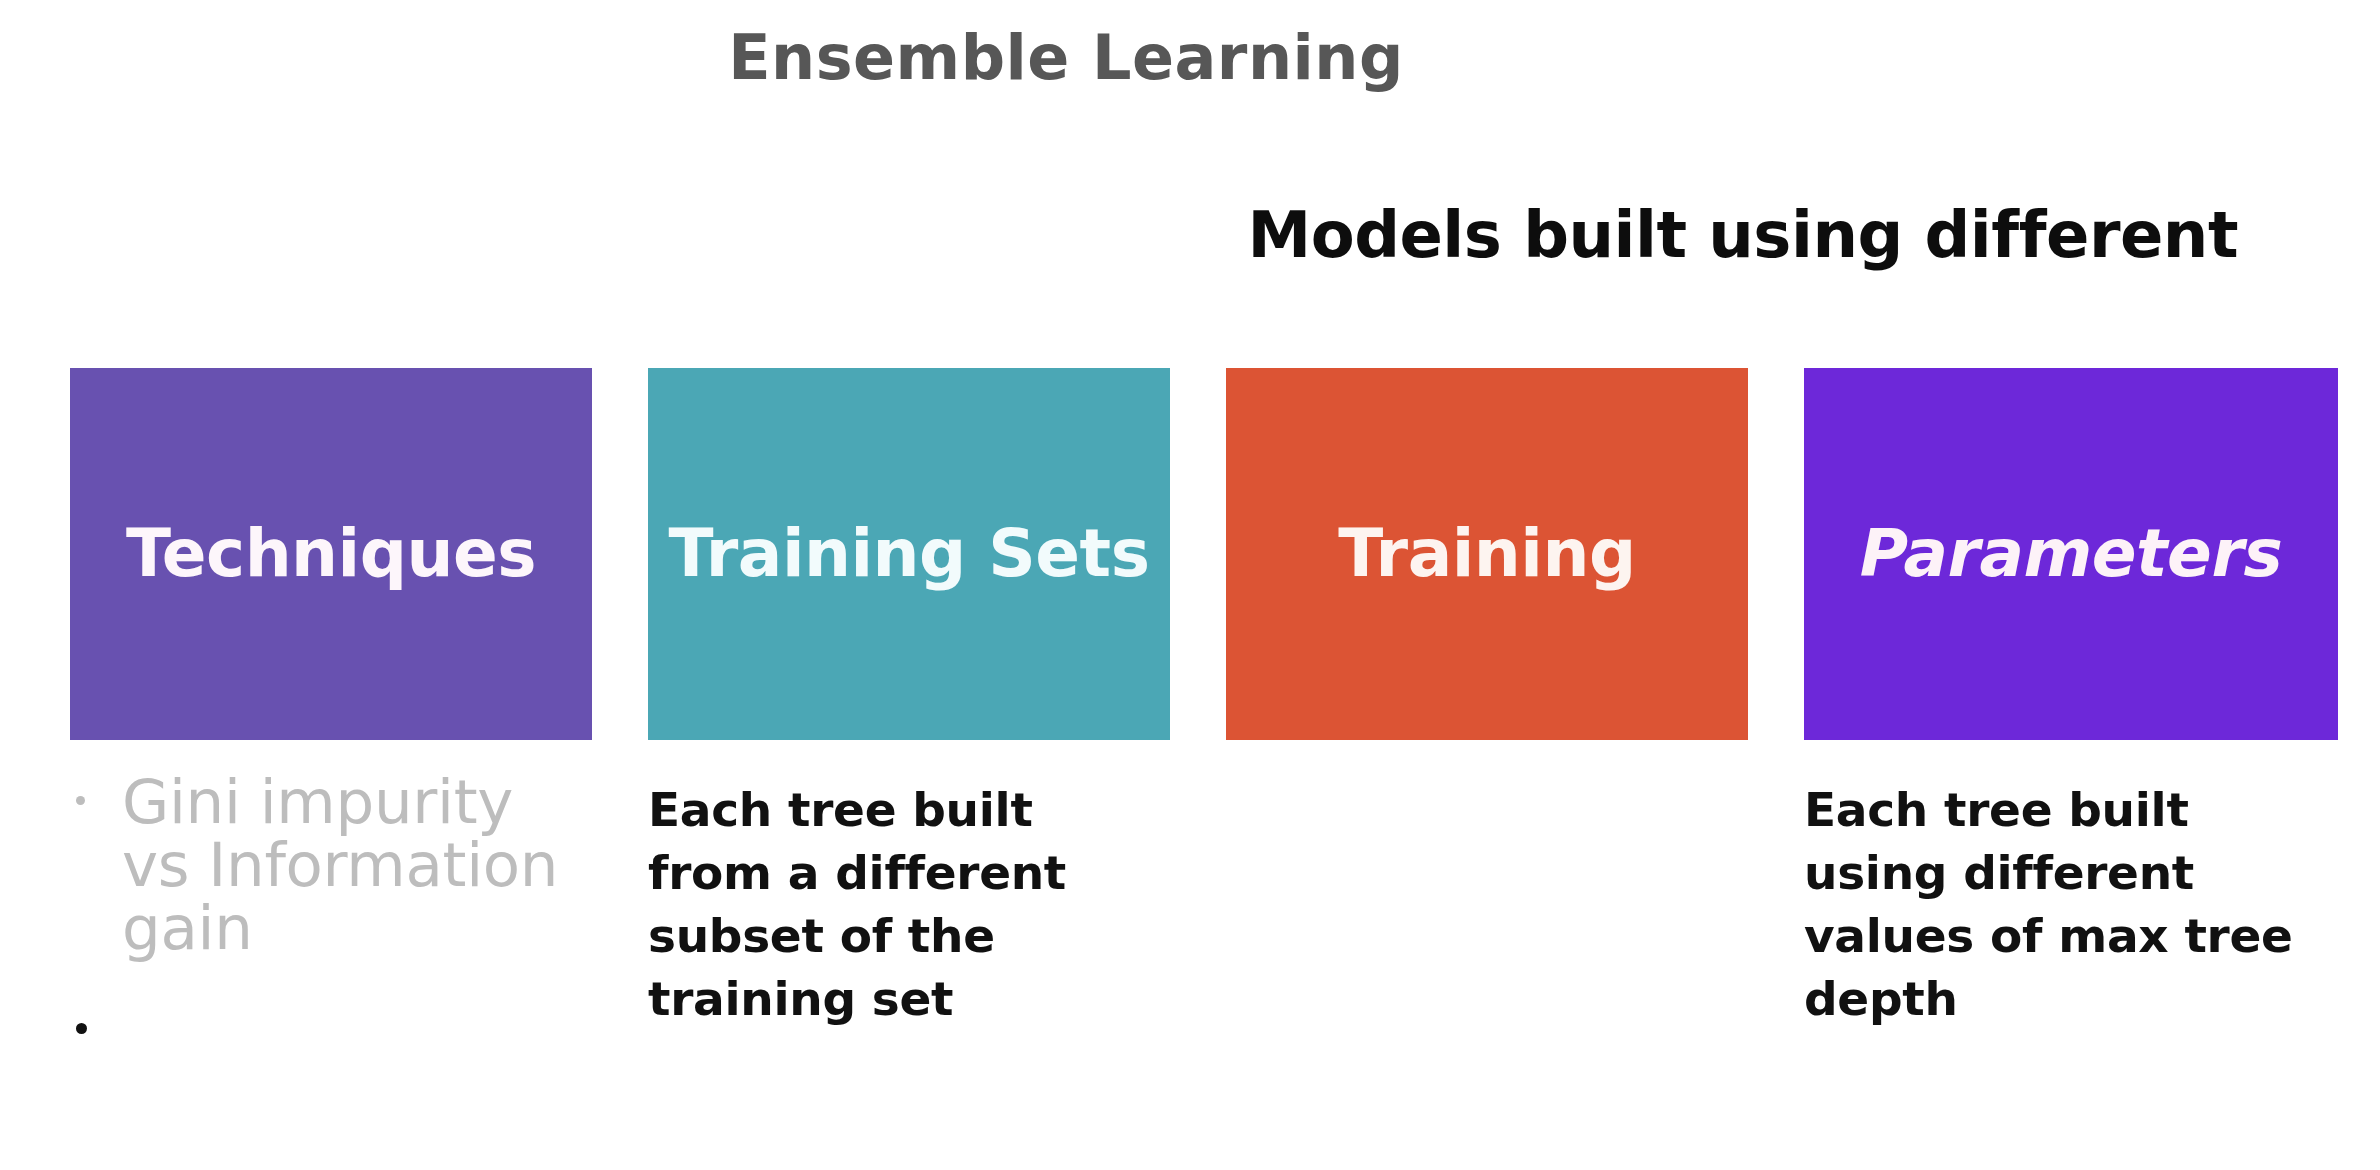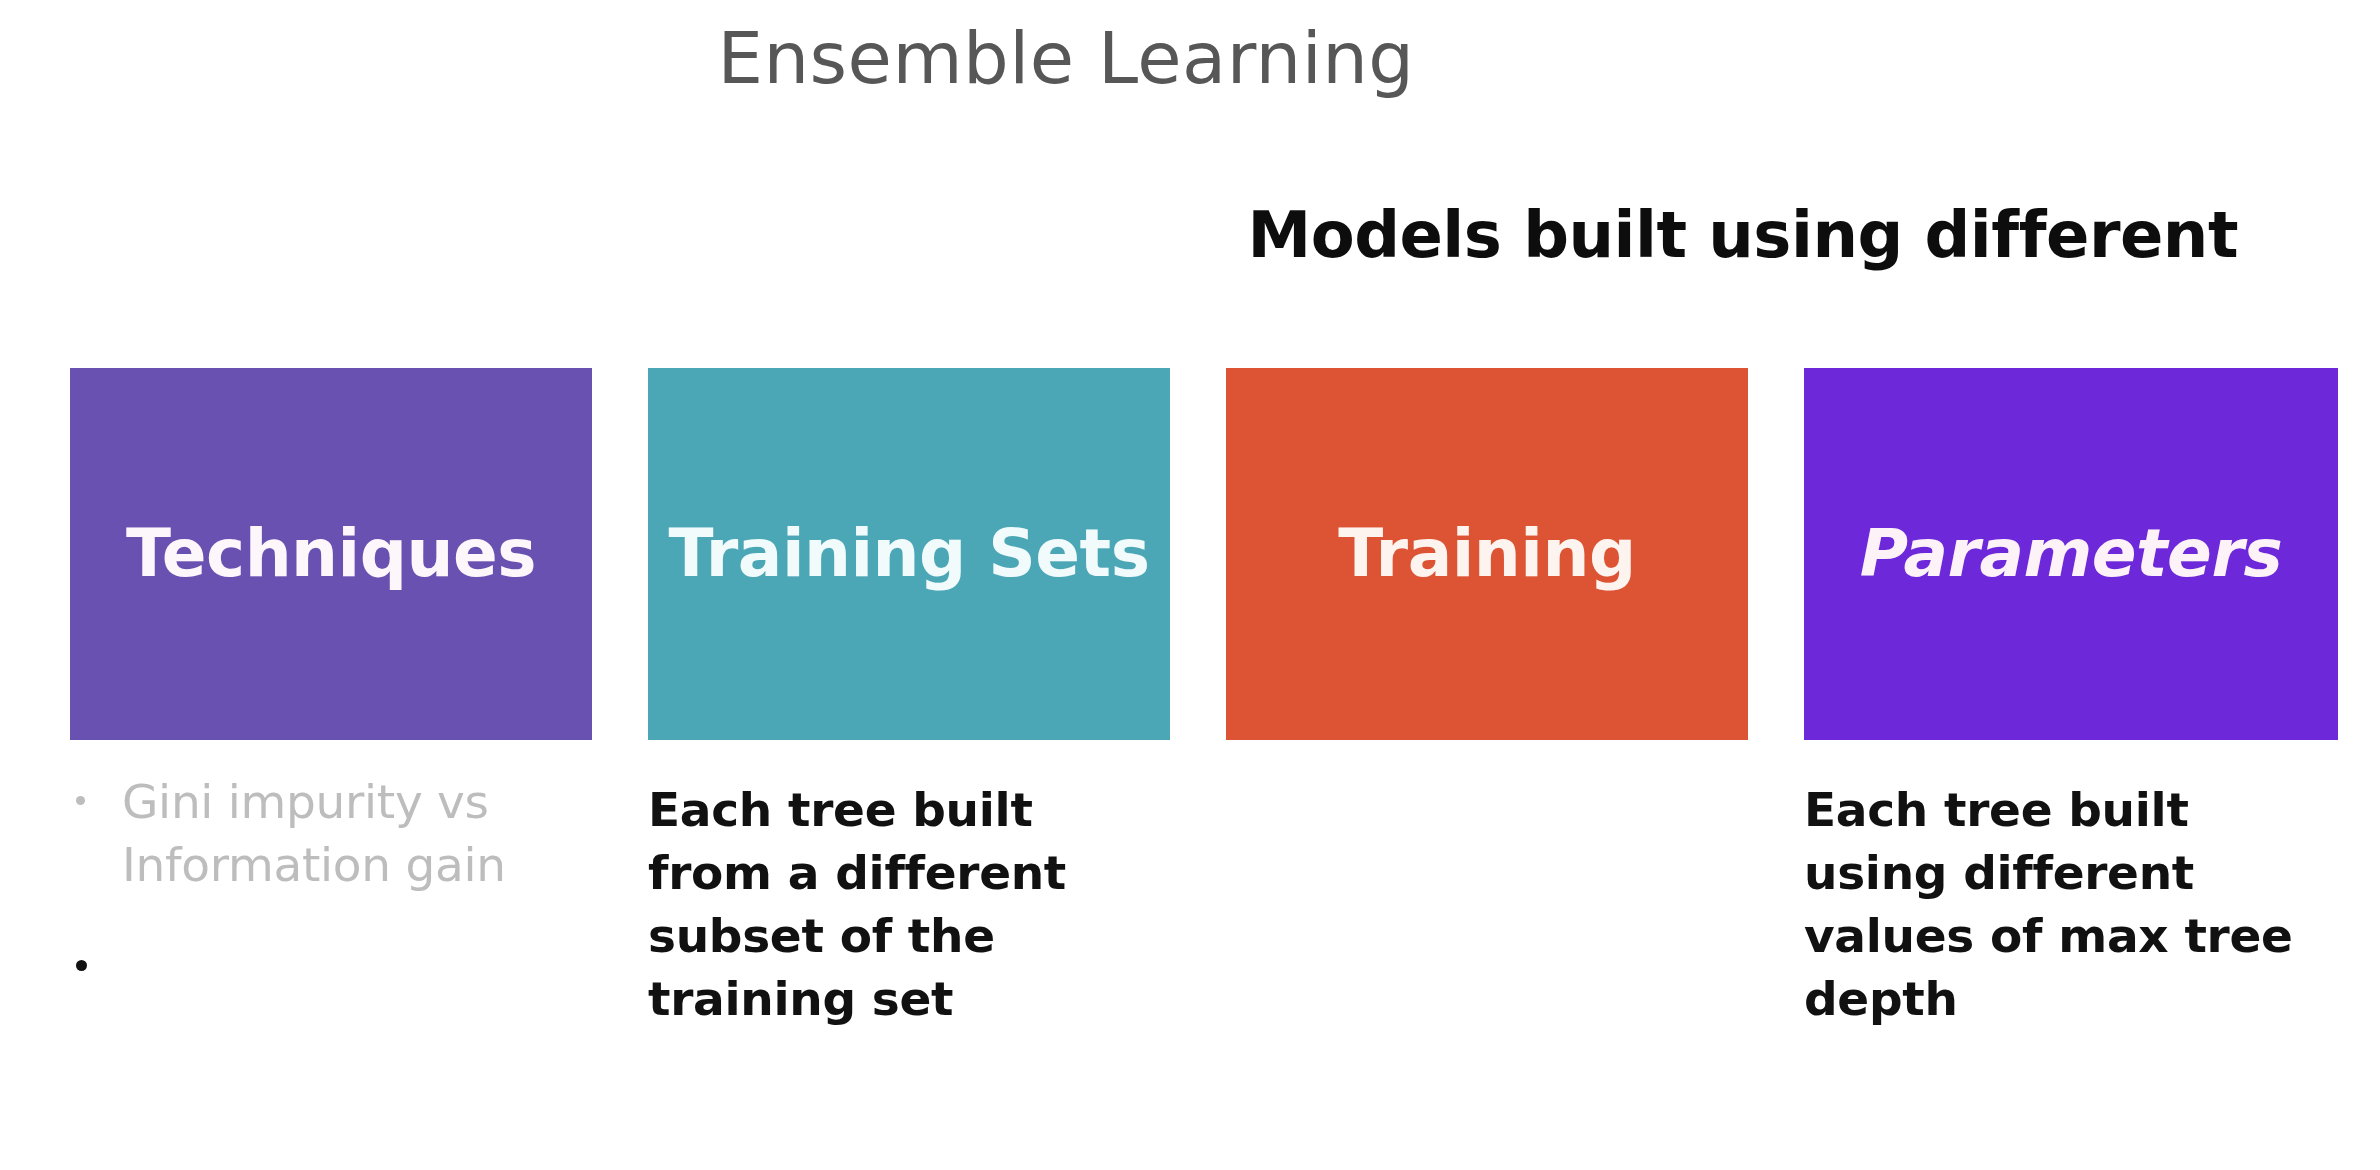--- a/index.html
+++ b/index.html
@@ -23,22 +23,22 @@
   }
 
   
   .slide-title {
     position: absolute;
     top: 2px;
     left: 0;
     width: 2132px;
     text-align: center;
     font-family: "DejaVu Sans", "Liberation Sans", sans-serif;
-    font-weight: 400;
-    font-size: 72px;
+    font-weight: 700;
+    font-size: 62px;
     line-height: 112px;
     letter-spacing: 0.5px;
     color: #575757;
     white-space: nowrap;
   }
 
   
   .slide-subtitle {
     position: absolute;
     top: 197px;
@@ -110,21 +110,21 @@
     list-style: none;
     padding: 0;
     margin-left: 0;
   }
   .bullet-item {
     position: relative;
     padding-left: 52px;
     margin-bottom: 38px;
     font-family: "DejaVu Sans", "Liberation Sans", sans-serif;
     font-weight: 700;
-    font-size: 47px;
+    font-size: 61px;
     line-height: 63px;
     letter-spacing: -0.3px;
     color: #111111;
   }
   .bullet-item .dot {
     position: absolute;
     left: 6px;
     top: 26px;
     width: 11px;
     height: 11px;

